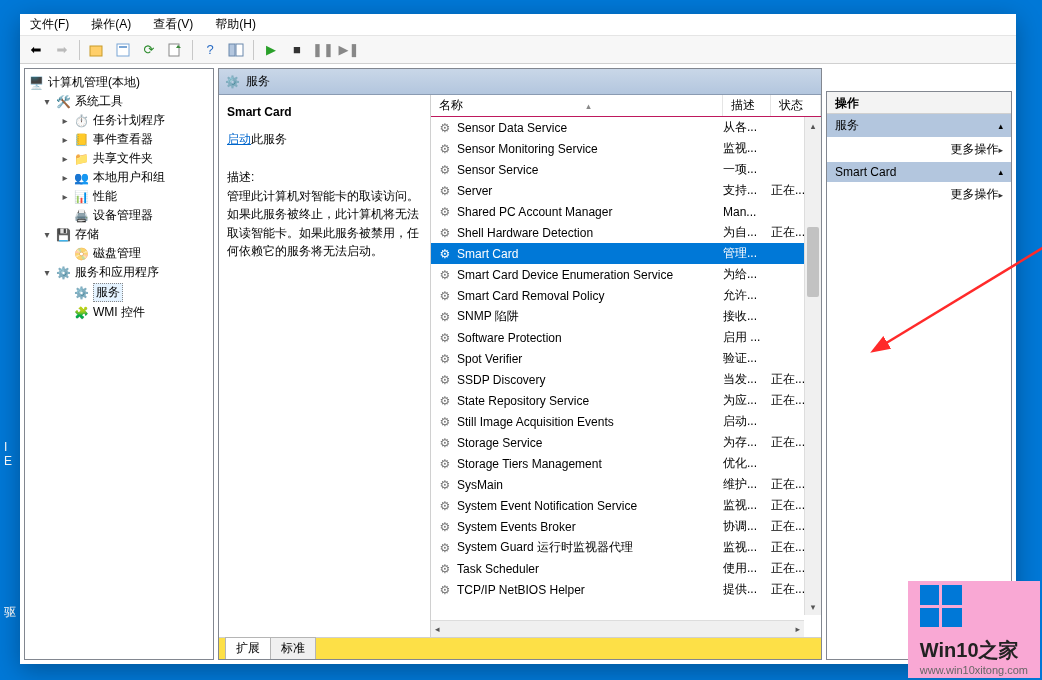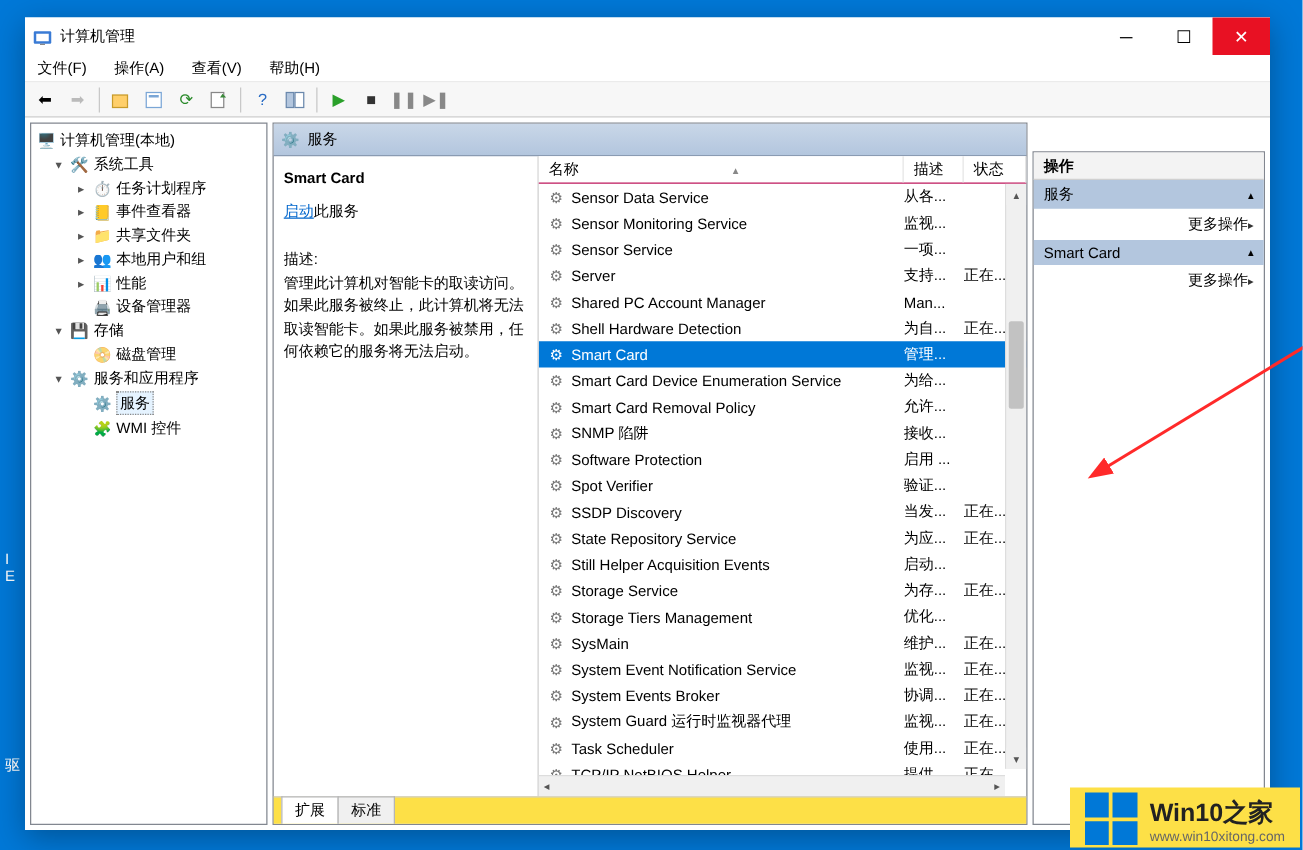--- a/index.html
+++ b/index.html
@@ -51,53 +51,38 @@
   .row.sel .gear{color:#fff;}
   .tabs { height:22px; display:flex; align-items:flex-end; padding-left:6px; border-top:1px solid #d0d0d0; font-size:12px; background:#fde047;}
   .tab { border:1px solid #b5b5b5; border-bottom:none; padding:2px 10px; background:#fff; margin-right:-1px; position:relative;}
   .tab.inactive{background:#f0f0f0;}
   .actions-head { height:22px; background:#f3f3f3; border-bottom:1px solid #d0d0d0; padding:3px 8px; font-size:12px; font-weight:bold;}
   .act-section-head { background:#B3C6DE; padding:3px 8px; font-size:12px; display:flex; align-items:center; justify-content:space-between;}
   .act-section-head .tri{font-size:9px;}
   .act-item { padding:4px 8px 4px 24px; font-size:12px; display:flex; justify-content:flex-end; align-items:center;}
   .act-item .tri{font-size:9px; color:#333;}
   .arrow-svg{position:absolute; pointer-events:none; left:432px; top:90px;}
-  .watermark{position:absolute; right:2px; bottom:2px; background:#fde047; padding:4px 12px 2px 12px; display:flex; align-items:flex-end; gap:10px;}
+  .watermark{position:absolute; right:2px; bottom:2px; background:#f9a8d4; padding:4px 12px 2px 12px; display:flex; align-items:flex-start; gap:10px;flex-direction:column;}
   .winlogo{display:grid;grid-template-columns:1fr 1fr;grid-template-rows:1fr 1fr;gap:3px;width:42px;height:42px;}
   .winlogo div{background:#0078D7;}
   .wmtext .a{font-size:20px;font-weight:bold;color:#222;} .wmtext .b{font-size:11px;color:#666;}
   .leftedge{position:absolute;left:4px;top:440px;font-size:12px;color:#fff;}
   .leftedge2{position:absolute;left:4px;top:604px;font-size:12px;color:#fff;}
 </style>
 </head>
 <body>
 
 <div class="leftedge">
   <div>I</div>
   <div>E</div>
 </div>
 <div class="leftedge2">驱</div>
 
 <div class="window">
 
-  <div class="titlebar">
-    <span class="icon">
-      <svg width="16" height="16">
-          <rect x="1" y="4" width="14" height="10" fill="#3a7bd5" rx="1"></rect>
-          <rect x="3" y="6" width="10" height="6" fill="#fff"></rect>
-          <rect x="6" y="14" width="4" height="1" fill="#888"></rect>
-        </svg>
-    </span>
-    <span>计算机管理</span>
-    <div class="winbtns">
-      <div class="winbtn">─</div>
-      <div class="winbtn">☐</div>
-      <div class="winbtn close">✕</div>
-    </div>
-  </div>
 
   <div class="menubar">
     <span>文件(F)</span>
     <span>操作(A)</span>
     <span>查看(V)</span>
     <span>帮助(H)</span>
   </div>
 
   <div class="toolbar">
     <div class="tbtn">⬅</div>
@@ -311,21 +296,21 @@
                 <span class="st">正在...</span>
               </div>
               <div class="row">
                 <span class="gear">⚙</span>
                 <span class="nm">State Repository Service</span>
                 <span class="dc">为应...</span>
                 <span class="st">正在...</span>
               </div>
               <div class="row">
                 <span class="gear">⚙</span>
-                <span class="nm">Still Helper Acquisition Events</span>
+                <span class="nm">Still Image Acquisition Events</span>
                 <span class="dc">启动...</span>
                 <span class="st"></span>
               </div>
               <div class="row">
                 <span class="gear">⚙</span>
                 <span class="nm">Storage Service</span>
                 <span class="dc">为存...</span>
                 <span class="st">正在...</span>
               </div>
               <div class="row">

